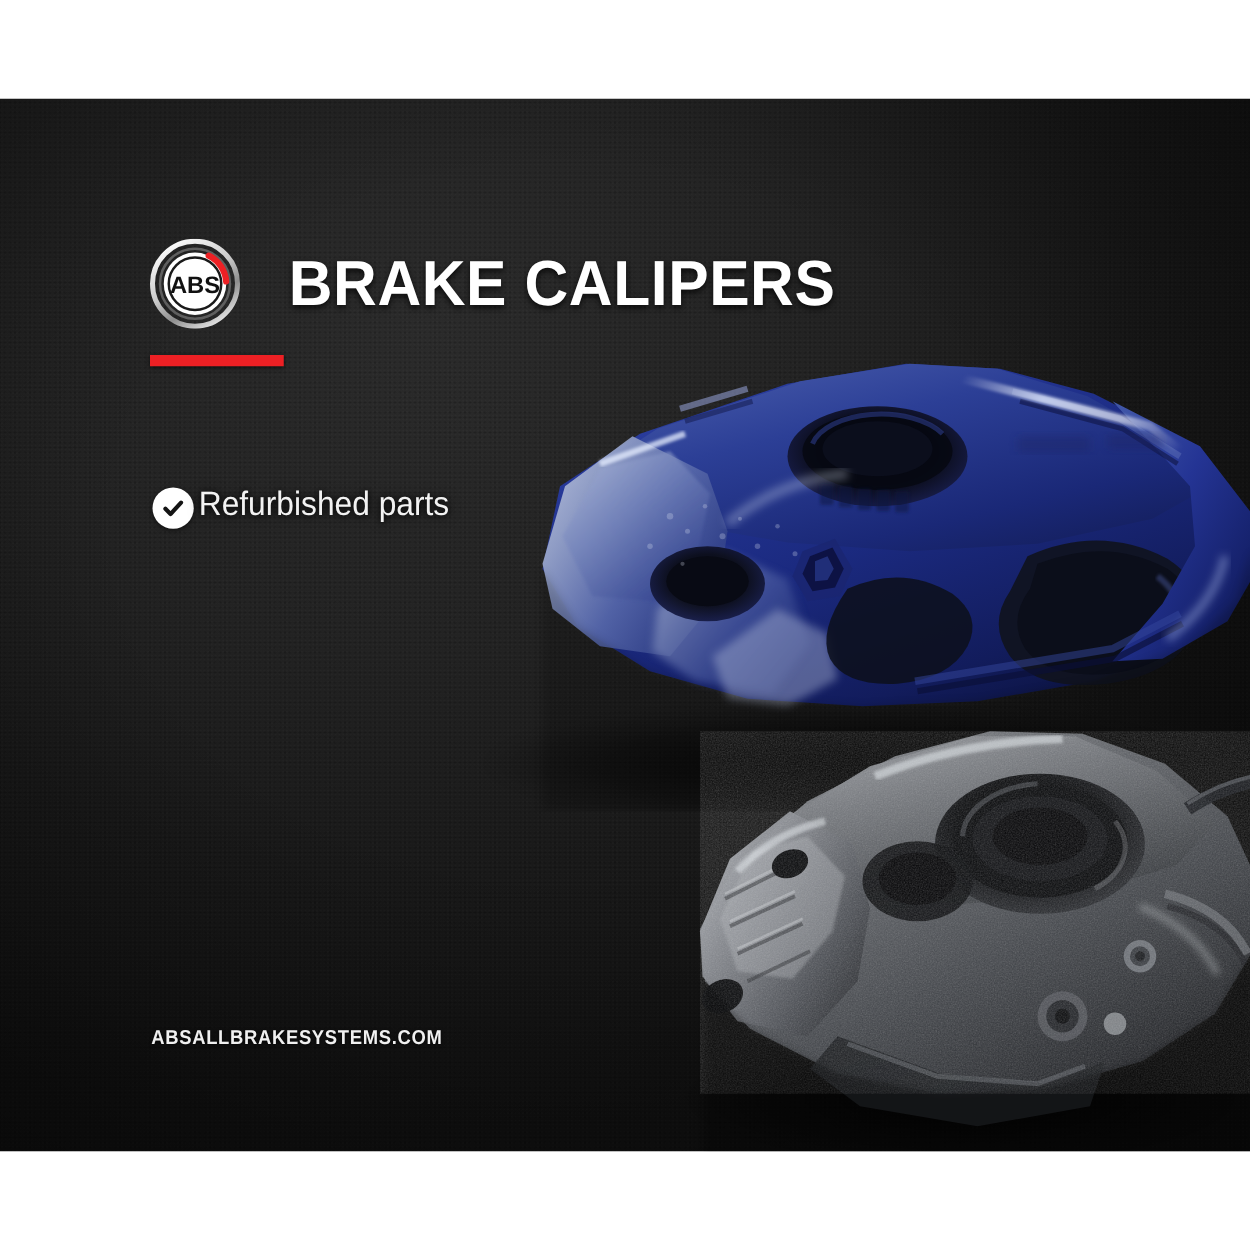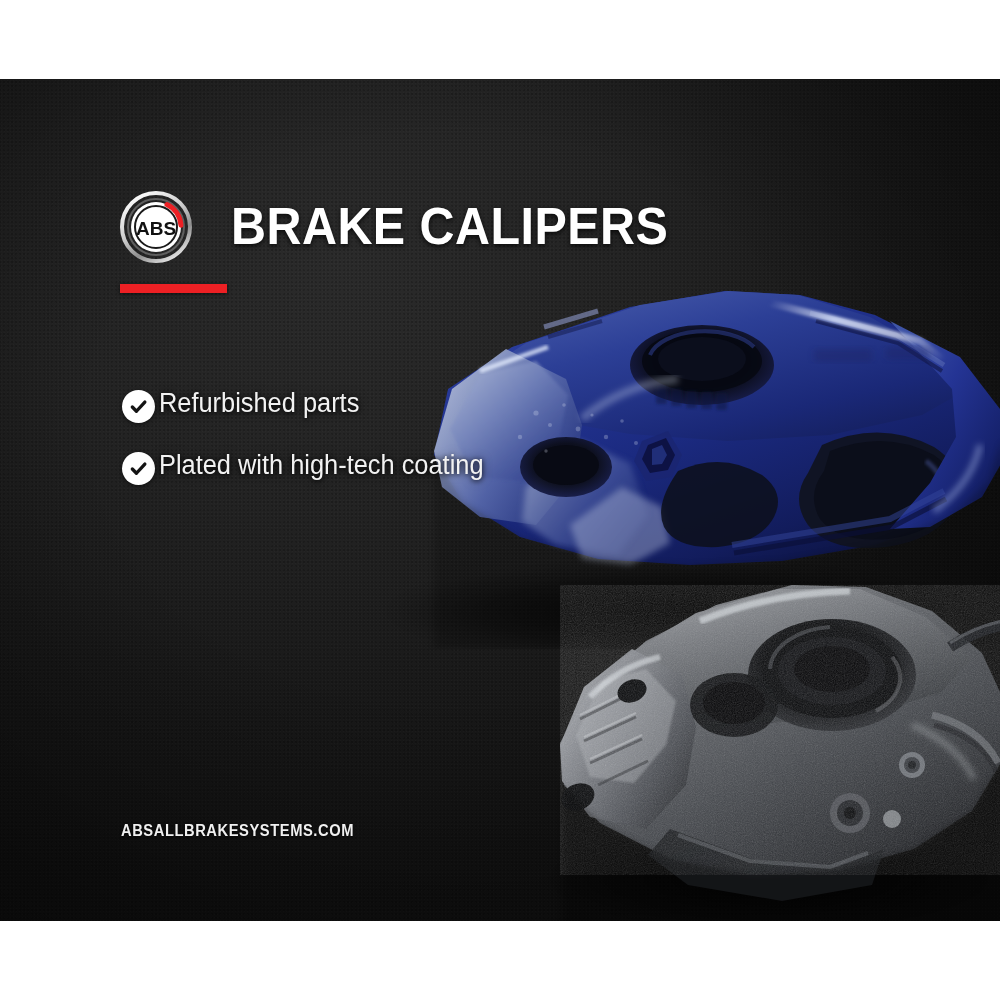--- a/index.html
+++ b/index.html
@@ -456,26 +456,18 @@
 
     <ul class="features" style="list-style:none;margin:0;padding:0;">
       <li class="feature">
         <span class="check">
           <svg viewBox="0 0 24 24">
               <path d="M4.2 12.6 L9.4 18 L20 6.4" fill="none" stroke="#141414" stroke-width="4.2" stroke-linecap="round" stroke-linejoin="round"></path>
             </svg>
         </span>
         <span class="feature-label">Refurbished parts</span>
       </li>
-      <li class="feature">
-        <span class="check">
-          <svg viewBox="0 0 24 24">
-              <path d="M4.2 12.6 L9.4 18 L20 6.4" fill="none" stroke="#141414" stroke-width="4.2" stroke-linecap="round" stroke-linejoin="round"></path>
-            </svg>
-        </span>
-        <span class="feature-label">Plated with high-tech coating</span>
-      </li>
     </ul>
 
     <div class="footer-url">ABSALLBRAKESYSTEMS.COM</div>
 
   </div>
 </div>
 
 </body></html>

